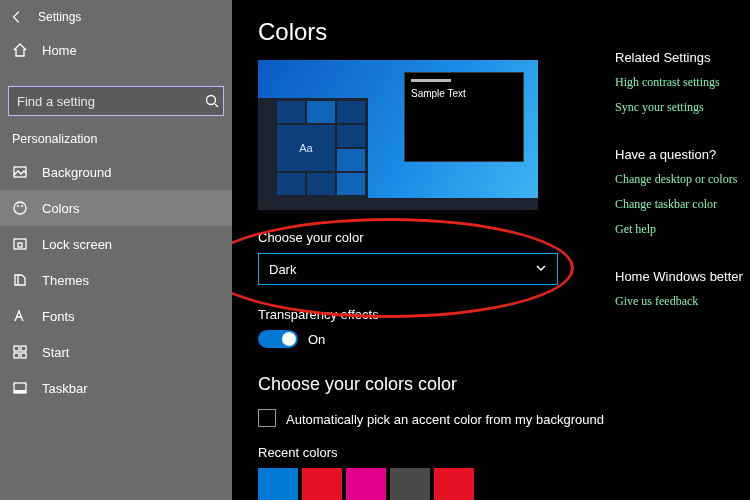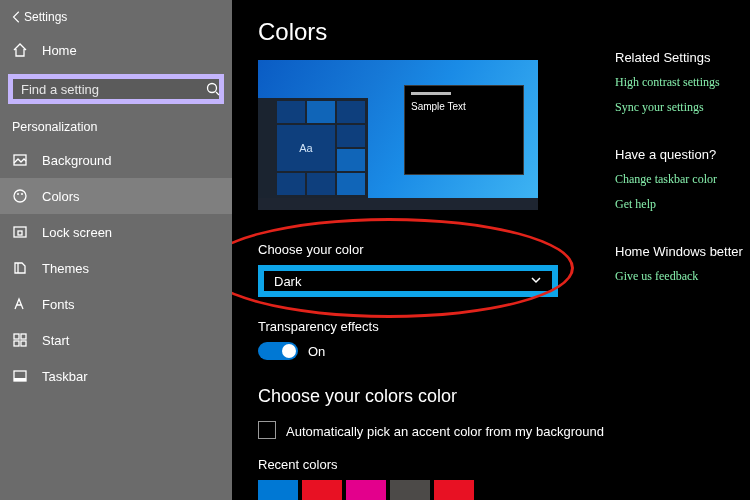--- a/index.html
+++ b/index.html
@@ -1,53 +1,53 @@
 <!DOCTYPE html>
 <html><head>
 <meta charset="utf-8">
 <style>
   * { box-sizing: border-box; margin: 0; padding: 0; }
   html, body { width: 750px; height: 500px; overflow: hidden; font-family: "Segoe UI", Arial, sans-serif; }
   body { display: flex; background: #000; color: #fff; font-size: 13px; }
 
   
   .sidebar { width: 232px; height: 500px; background: #6b6b6b; display: flex; flex-direction: column; padding-top: 6px; }
-  .titlebar { display: flex; align-items: center; padding: 4px 10px 10px 10px; }
+  .titlebar { display: flex; align-items: center; gap: 14px; padding: 4px 10px 10px 10px; }
   .titlebar .back { width: 14px; height: 14px; }
   .titlebar .title { font-size: 12px; font-weight: 400; }
   .nav-home { display: flex; align-items: center; gap: 14px; padding: 8px 12px; }
   .icon { width: 16px; height: 16px; display: inline-flex; align-items: center; justify-content: center; }
   .icon svg { width: 16px; height: 16px; stroke: #fff; fill: none; stroke-width: 1.3; }
-  .search { margin: 8px 8px 10px 8px; position: relative; border: 5px solid #c4b5fd; background: rgba(0,0,0,0.15); height: 30px; display: flex; align-items: center; }
+  .search { margin: 20px 8px 10px 8px; position: relative; border: 1px solid #c4b5fd; background: rgba(0,0,0,0.15); height: 30px; display: flex; align-items: center; }
   .search input { flex: 1; background: transparent; border: none; outline: none; color: #fff; font-size: 13px; padding: 0 8px; }
   .search input::placeholder { color: #e6e6e6; }
   .search .sicon { width: 28px; text-align: center; }
   .section-label { padding: 6px 12px 8px 12px; font-size: 12.5px; font-weight: 400; color: #fff; }
   .nav-item { display: flex; align-items: center; gap: 14px; padding: 10px 12px; cursor: pointer; }
   .nav-item.selected { background: rgba(255,255,255,0.14); }
 
   
   .main { flex: 1; height: 500px; background: #000; padding: 18px 0 0 26px; position: relative; overflow: hidden; }
   .page-title { font-size: 24px; font-weight: 300; margin-bottom: 14px; }
 
   
   .preview { width: 280px; height: 150px; background: linear-gradient(120deg,#0a5cc4 0%,#1678d6 35%,#1a8be6 55%,#3fb5f3 100%); position: relative; overflow: hidden; }
   .preview .taskbar { position: absolute; bottom: 0; left: 0; right: 0; height: 12px; background: #1e2531; }
   .preview .startmenu { position: absolute; bottom: 12px; left: 0; width: 110px; height: 100px; background: #1b2430; display: flex; }
   .startmenu .col1 { width: 16px; background: #1b2430; }
   .startmenu .tiles { flex: 1; display: grid; grid-template-columns: repeat(3,1fr); grid-auto-rows: 1fr; gap: 2px; padding: 3px; }
   .tile { background: #0e3f7d; }
   .tile.acc { background: #1065b8; }
   .tile.big { grid-column: span 2; grid-row: span 2; display:flex;align-items:center;justify-content:center;color:#cfe3f7;font-size:11px;}
-  .preview .window { position: absolute; top: 25px; right: 14px; width: 120px; height: 90px; background: #000; border: 1px solid #3a3a3a; padding: 6px; }
+  .preview .window { position: absolute; top: 12px; right: 14px; width: 120px; height: 90px; background: #000; border: 1px solid #3a3a3a; padding: 6px; }
   .preview .window .bar { height: 3px; width: 40px; background: #bbb; margin-bottom: 6px; }
   .preview .window .sample { font-size: 10px; color: #fff; }
 
-  .field-label { margin-top: 32px; font-size: 13px; }
-  .select { margin-top: 8px; width: 300px; height: 32px; border: 6px solid #0ea5e9; background: #000; display: flex; align-items: center; justify-content: space-between; padding: 0 10px; cursor: pointer; }
+  .field-label { margin-top: 20px; font-size: 13px; }
+  .select { margin-top: 8px; width: 300px; height: 32px; border: 1px solid #0ea5e9; background: #000; display: flex; align-items: center; justify-content: space-between; padding: 0 10px; cursor: pointer; }
   .select .chev svg { width: 12px; height: 12px; stroke:#fff; fill:none; stroke-width:1.5; }
 
   .field-label2 { margin-top: 22px; font-size: 13px; }
   .toggle-row { display:flex; align-items:center; gap:10px; margin-top:8px; }
   .toggle { width: 40px; height: 18px; border-radius: 9px; background: #0078d4; position: relative; cursor:pointer; }
   .toggle .knob { position:absolute; right:2px; top:2px; width:14px; height:14px; background:#fff; border-radius:50%; }
 
   .subhead { margin-top: 26px; font-size: 18px; font-weight: 400; }
   .check-row { display:flex; align-items:flex-end; gap:10px; margin-top:14px; }
   .checkbox { width:18px; height:18px; border:1.5px solid #9a9a9a; background:#000; }
@@ -219,18 +219,19 @@
 
   <div class="annot" style="left:-28px; top:218px; width:370px; height:100px;"></div>
 </div>
 
 <div class="rightcol">
   <div class="rc-head">Related Settings</div>
   <div class="rc-link">High contrast settings</div>
   <div class="rc-link">Sync your settings</div>
   <div class="rc-gap"></div>
   <div class="rc-head">Have a question?</div>
+  <div class="rc-link">Change desktop or colors</div>
   <div class="rc-link">Change taskbar color</div>
   <div class="rc-link">Get help</div>
   <div class="rc-gap"></div>
   <div class="rc-head">Home Windows better</div>
   <div class="rc-link">Give us feedback</div>
 </div>
 
 </body></html>

